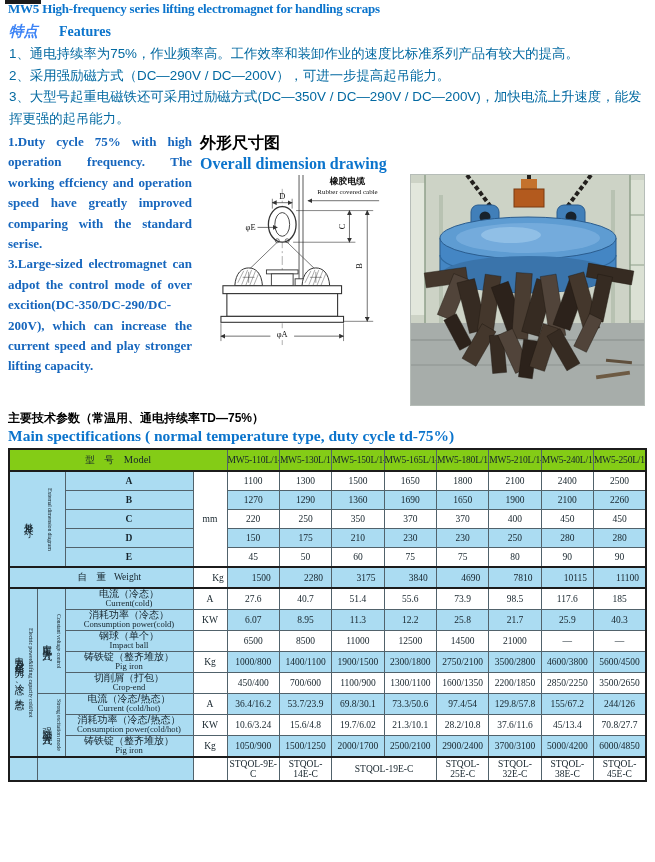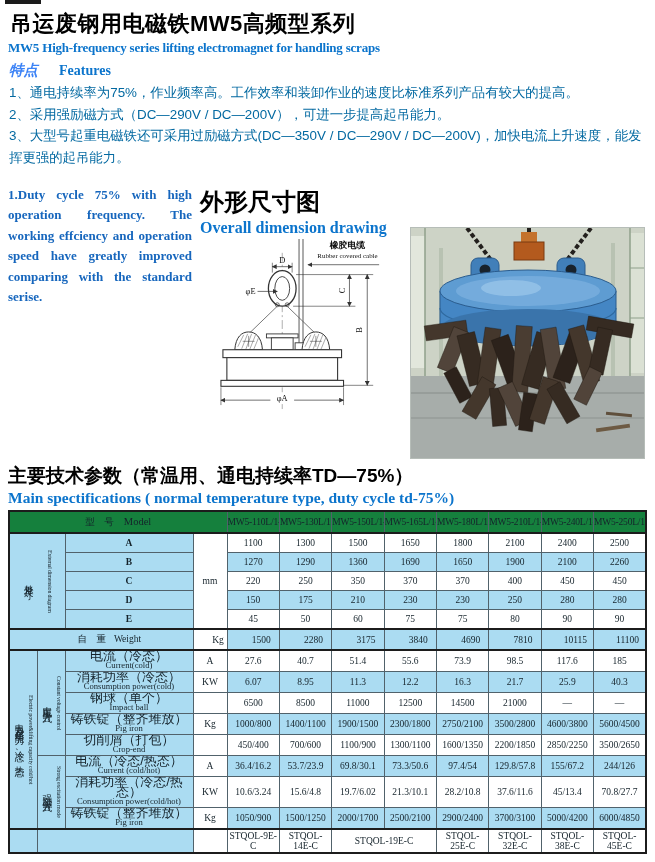--- a/index.html
+++ b/index.html
@@ -6,81 +6,81 @@
   .page{position:relative;width:655px;height:862px;background:#fff;overflow:hidden;
         font-family:"Liberation Sans",sans-serif;color:#111;}
   .artifact{position:absolute;top:0;left:5px;width:36px;height:4px;background:#1b1b1b;}
   .title-zh{margin:9px 0 0 10px;font-size:22px;font-weight:bold;letter-spacing:.5px;color:#000;}
   .title-en{margin:1px 0 0 8px;font-family:"Liberation Serif",serif;font-weight:bold;
             font-size:13px;color:#0b74cc;letter-spacing:-0.2px;}
   .feat-head{margin:5px 0 2px 9px;}
   .feat-head .zh{font-size:14.5px;font-weight:bold;color:#3b82f6;font-style:italic;}
   .feat-head .en{font-family:"Liberation Serif",serif;font-weight:bold;font-size:14px;color:#0b74cc;margin-left:21px;}
   .features p{margin:0 6px 0 9px;font-size:13.4px;line-height:21.5px;color:#0369a1;}
-  .mid{display:flex;margin-top:17px;}
+  .mid{display:flex;margin-top:3px;}
   .notes{width:192px;padding-left:8px;box-sizing:border-box;}
   .notes p{margin:0;font-family:"Liberation Serif",serif;font-weight:bold;font-size:13px;
            line-height:20.4px;color:#1666bd;text-align:justify;}
   .draw-col{width:216px;padding-left:8px;box-sizing:border-box;}
-  .draw-title-zh{font-size:24px;font-weight:bold;color:#000;margin-top:1px;}
+  .draw-title-zh{font-size:16px;font-weight:bold;color:#000;margin-top:1px;}
   .draw-title-en{font-family:"Liberation Serif",serif;font-weight:bold;font-size:16px;color:#0b74cc;margin:1px 0 2px;}
   .drawing{width:206px;height:174px;}
   .photo{width:233px;height:230px;margin-top:42px;margin-left:2px;border:1px solid #b6bdb8;box-sizing:content-box;}
-  .spec-title-zh{margin:4px 0 0 8px;font-size:19px;font-weight:bold;color:#000;}
+  .spec-title-zh{margin:4px 0 0 8px;font-size:12px;font-weight:bold;color:#000;}
   .spec-title-en{margin:0 0 3px 8px;font-family:"Liberation Serif",serif;font-weight:bold;font-size:15.5px;color:#0b74cc;}
   table.spec{border-collapse:collapse;table-layout:fixed;width:639px;margin-left:8px;
              border:2px solid #1c1c1c;}
   table.spec td{border:1px solid #51626b;text-align:center;vertical-align:middle;padding:0;
                 font-family:"Liberation Serif",serif;font-size:9.5px;color:#15232b;overflow:hidden;}
-  tr.hdr td{height:20px;background:#15803d;border-bottom:2px solid #1c1c1c;}
+  tr.hdr td{height:20px;background:#84cc16;border-bottom:2px solid #1c1c1c;}
   td.mod{font-size:8px;letter-spacing:-0.2px;white-space:nowrap;}
   td.model-lab{font-size:11px;}
   td.model-lab .en{margin-left:10px;font-size:10.5px;}
   td.lab{background:#abdcf2;}
   td.unit{background:#fff;font-size:9.5px;}
   tr.rw td:not(.lab):not(.unit){background:#fff;}
   tr.rb td:not(.lab):not(.unit){background:#abdcf2;}
   tr.dim td{height:18px;}
   td.dimlab{font-size:11px;font-weight:bold;}
   tr.wrow td{height:19px;padding-left:16px;}
   td.wlab{font-size:10px;}
   td.wlab .en{margin-left:8px;}
   tr.erow td{height:20px;}
   tr.qrow td{height:22px;}
-  td.rl .zh{font-size:13px;line-height:10px;font-family:Liberation Sans, sans-serif;}
+  td.rl .zh{font-size:10px;line-height:10px;font-family:Liberation Sans, sans-serif;}
   td.rl .en{font-size:8.6px;line-height:9.5px;}
   td.vcell{padding:1px 0;}
   .vwrap{display:flex;flex-direction:row;justify-content:space-evenly;align-items:center;height:100%;}
   .vzh{writing-mode:vertical-rl;text-orientation:upright;font-family:"Liberation Sans",sans-serif;
        font-size:9.5px;letter-spacing:2px;}
   .ven{writing-mode:vertical-rl;font-size:6px;letter-spacing:-0.2px;font-family:"Liberation Serif",serif;}
   tr.sec-top td{border-top:2px solid #1c1c1c;}
   svg text{font-family:"Liberation Serif",serif;}
 </style>
 </head>
 <body>
 
 <div class="page">
   <div class="artifact"></div>
 
-  <div class="title-zh">吊运废钢用电磁铁MW5高频型系列</div>
   <div class="title-en">MW5 High-frequency series lifting electromagnet for handling scraps</div>
 
   <div class="feat-head">
     <span class="zh">特点</span><span class="en">Features</span>
   </div>
   <div class="features">
     <p>1、通电持续率为75%，作业频率高。工作效率和装卸作业的速度比标准系列产品有较大的提高。</p>
     <p>2、采用强励磁方式（DC—290V / DC—200V），可进一步提高起吊能力。</p>
     <p>3、大型号起重电磁铁还可采用过励磁方式(DC—350V / DC—290V / DC—200V)，加快电流上升速度，能发挥更强的起吊能力。</p>
   </div>
 
   <div class="mid">
     <div class="notes">
       <p>1.Duty cycle 75% with high operation frequency. The working effciency and operation speed have greatly improved comparing with the standard serise.</p>
+      <p>3.Large-sized electromagnet can adpot the control mode of over excition(DC-350/DC-290/DC-200V), which can increase the current speed and play stronger lifting capacity.</p>
     </div>
 
     <div class="draw-col">
       <div class="draw-title-zh">外形尺寸图</div>
       <div class="draw-title-en">Overall dimension drawing</div>
       <svg class="drawing" viewBox="0 0 206 176" xmlns="http://www.w3.org/2000/svg">
         <defs>
           <marker id="ar" viewBox="0 0 10 10" refX="9" refY="5" markerWidth="7" markerHeight="7" orient="auto-start-reverse">
             <path d="M0,0L10,5L0,10z" fill="#333"></path>
           </marker>
@@ -347,21 +347,21 @@
     <tr class="erow rb">
       <td class="lab rl">
             <div class="zh">消耗功率（冷态）</div>
             <div class="en">Consumption power(cold)</div>
           </td>
       <td class="unit">KW</td>
     <td>6.07</td>
           <td>8.95</td>
           <td>11.3</td>
           <td>12.2</td>
-          <td>16.3</td>
+          <td>25.8</td>
           <td>21.7</td>
           <td>25.9</td>
           <td>40.3</td>
         </tr>
     <tr class="erow rw">
       <td class="lab rl">
             <div class="zh">钢球（单个）</div>
             <div class="en">Impact ball</div>
           </td>
       <td class="unit"></td>

